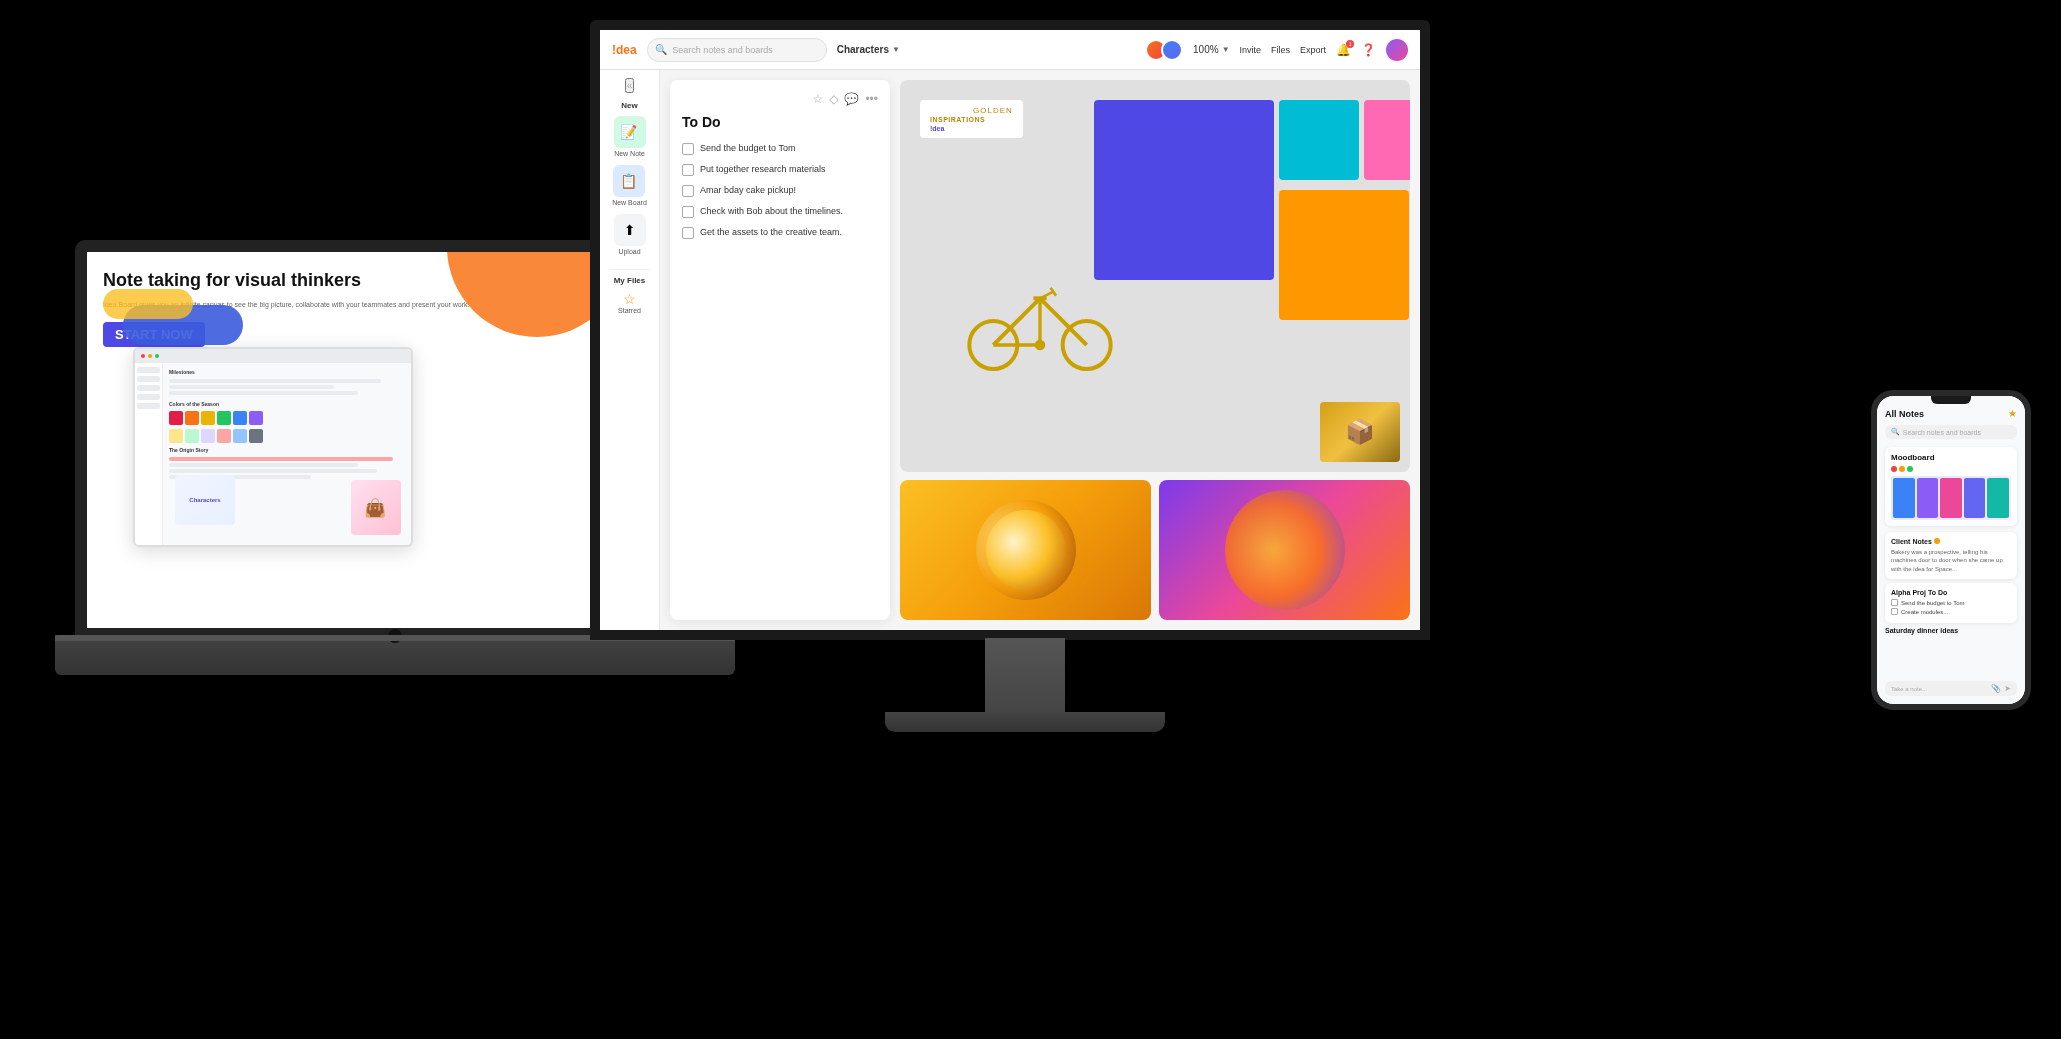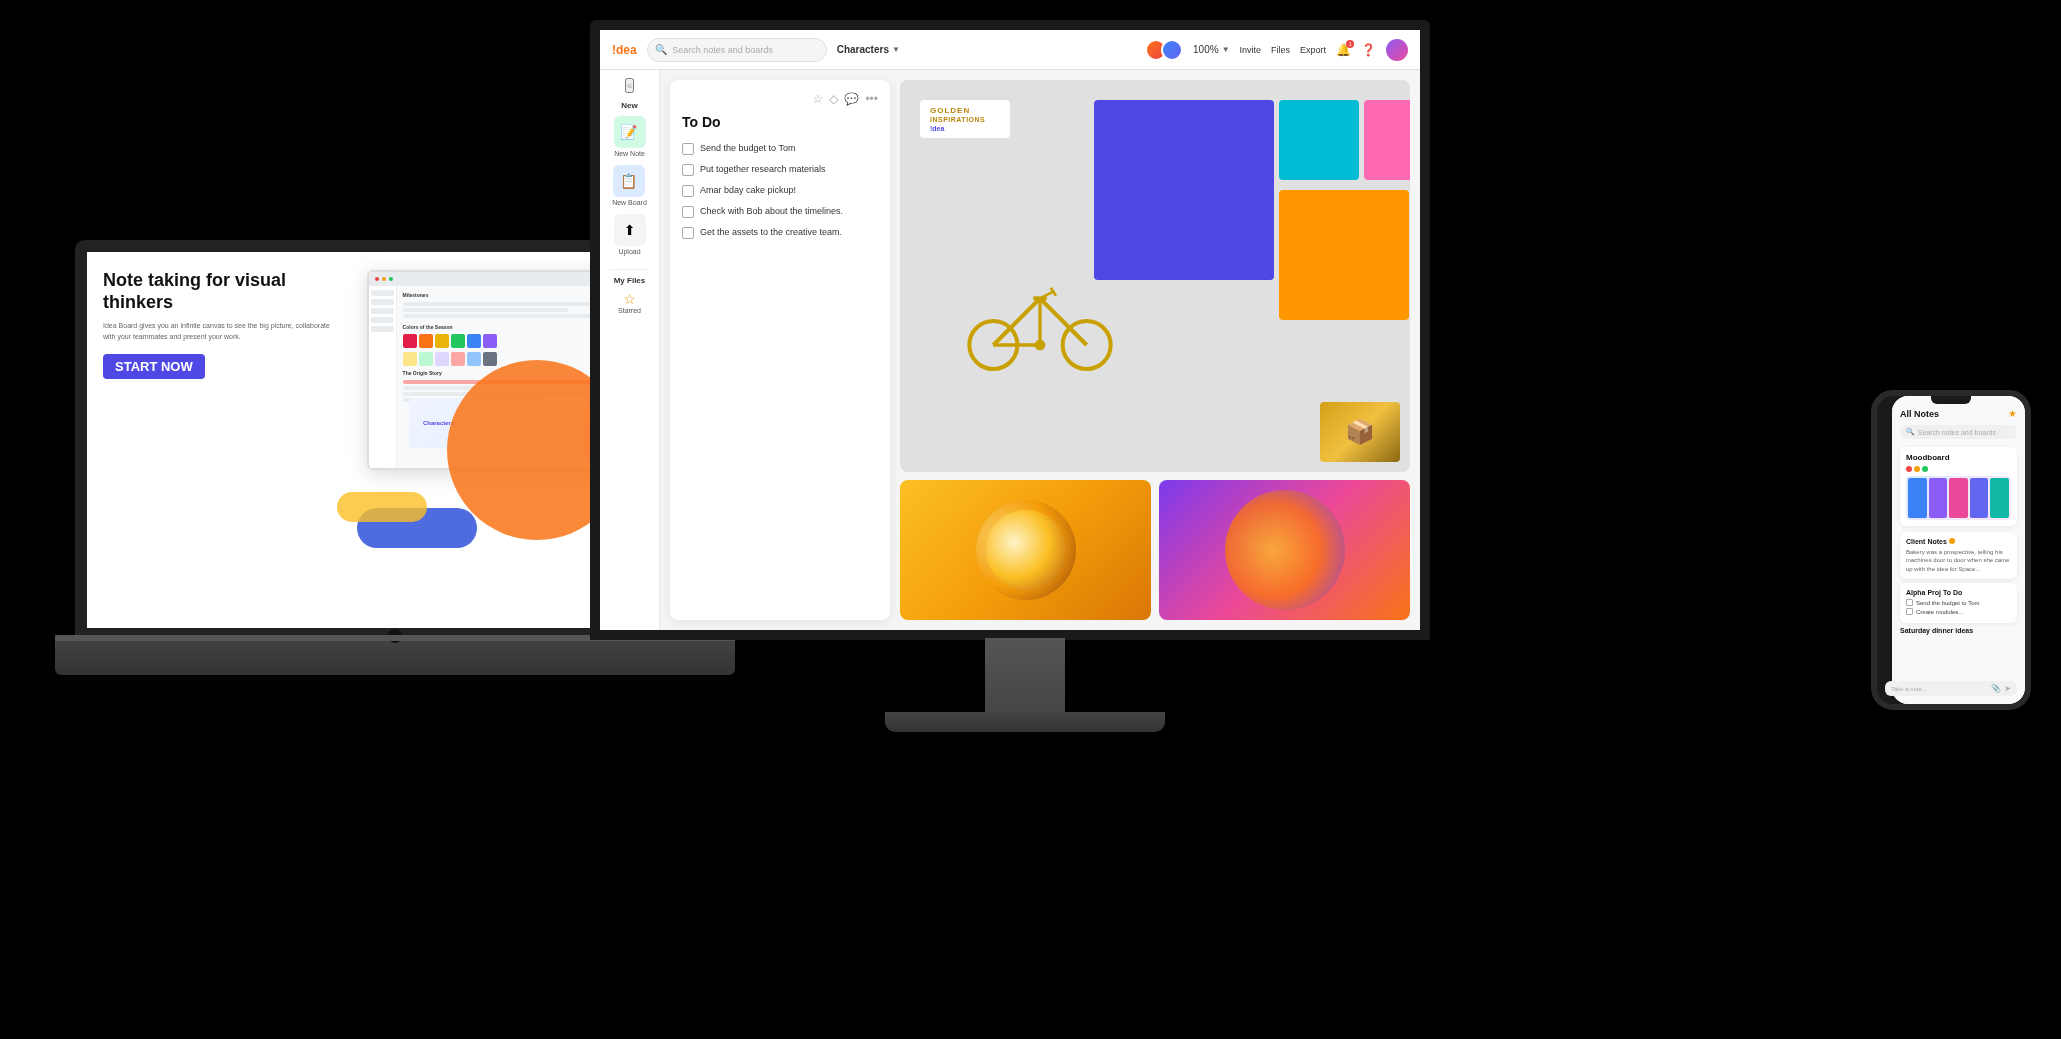--- a/index.html
+++ b/index.html
@@ -88,20 +88,21 @@
       color: #fff;
       border: none;
       border-radius: 4px;
       padding: 4px 10px;
       cursor: pointer;
     }
     .landing-hero {
       display: flex;
       padding: 18px 16px 0 16px;
       position: relative;
+      flex-direction: column;
     }
     .hero-text { flex: 0 0 40%; }
     .hero-title {
       font-size: 18px;
       font-weight: 800;
       color: #111;
       line-height: 1.2;
       margin-bottom: 8px;
     }
     .hero-desc {
@@ -563,21 +564,20 @@
       height: 320px;
     }
     .phone-body {
       width: 100%;
       height: 100%;
       background: #1a1a1a;
       border-radius: 22px;
       border: 6px solid #2a2a2a;
       overflow: hidden;
       position: relative;
-      padding-left: 15px;
     }
     .phone-screen {
       width: 100%;
       height: 100%;
       background: #fff;
       overflow: hidden;
       border-radius: 16px;
     }
     .phone-notch {
       position: absolute;
@@ -884,21 +884,21 @@
             <div class="moodboard-top">
 
               <div style="position:absolute;top:0;left:0;right:0;bottom:0;background:#e0e0e0;"></div>
 
               <div class="mood-rect" style="width:180px;height:180px;background:#5048e5;top:20px;left:38%;border-radius:4px;"></div>
               <div class="mood-rect" style="width:80px;height:80px;background:#00bcd4;top:20px;left:calc(38% + 185px);border-radius:4px;"></div>
               <div class="mood-rect" style="width:80px;height:80px;background:#ff69b4;top:20px;left:calc(38% + 270px);border-radius:4px;"></div>
               <div class="mood-rect" style="width:130px;height:130px;background:#ff9800;top:110px;left:calc(38% + 185px);border-radius:4px;"></div>
 
               <div style="position:absolute;top:20px;left:20px;background:#fff;padding:6px 10px;border-radius:4px;min-width:90px;">
-                <div style="font-size:8px;font-weight:700;color:#b8860b;letter-spacing:1px;">GOLDEN</div>
+                <div style="font-size:8px;font-weight:400;color:#b8860b;letter-spacing:1px;margin-left:43px;">GOLDEN</div>
                 <div style="font-size:7px;font-weight:700;color:#b8860b;letter-spacing:0.5px;margin-top:1px;">INSPIRATIONS</div>
                 <div style="font-size:7px;color:#5048e5;font-weight:700;margin-top:2px;">!dea</div>
               </div>
 
               <div class="mood-bike-area">
                 <svg viewBox="0 0 120 80" width="160" height="110" fill="none" xmlns="http://www.w3.org/2000/svg">
 
                   <circle cx="25" cy="55" r="18" stroke="#c8a000" stroke-width="3" fill="none"></circle>
                   <circle cx="95" cy="55" r="18" stroke="#c8a000" stroke-width="3" fill="none"></circle>
 

